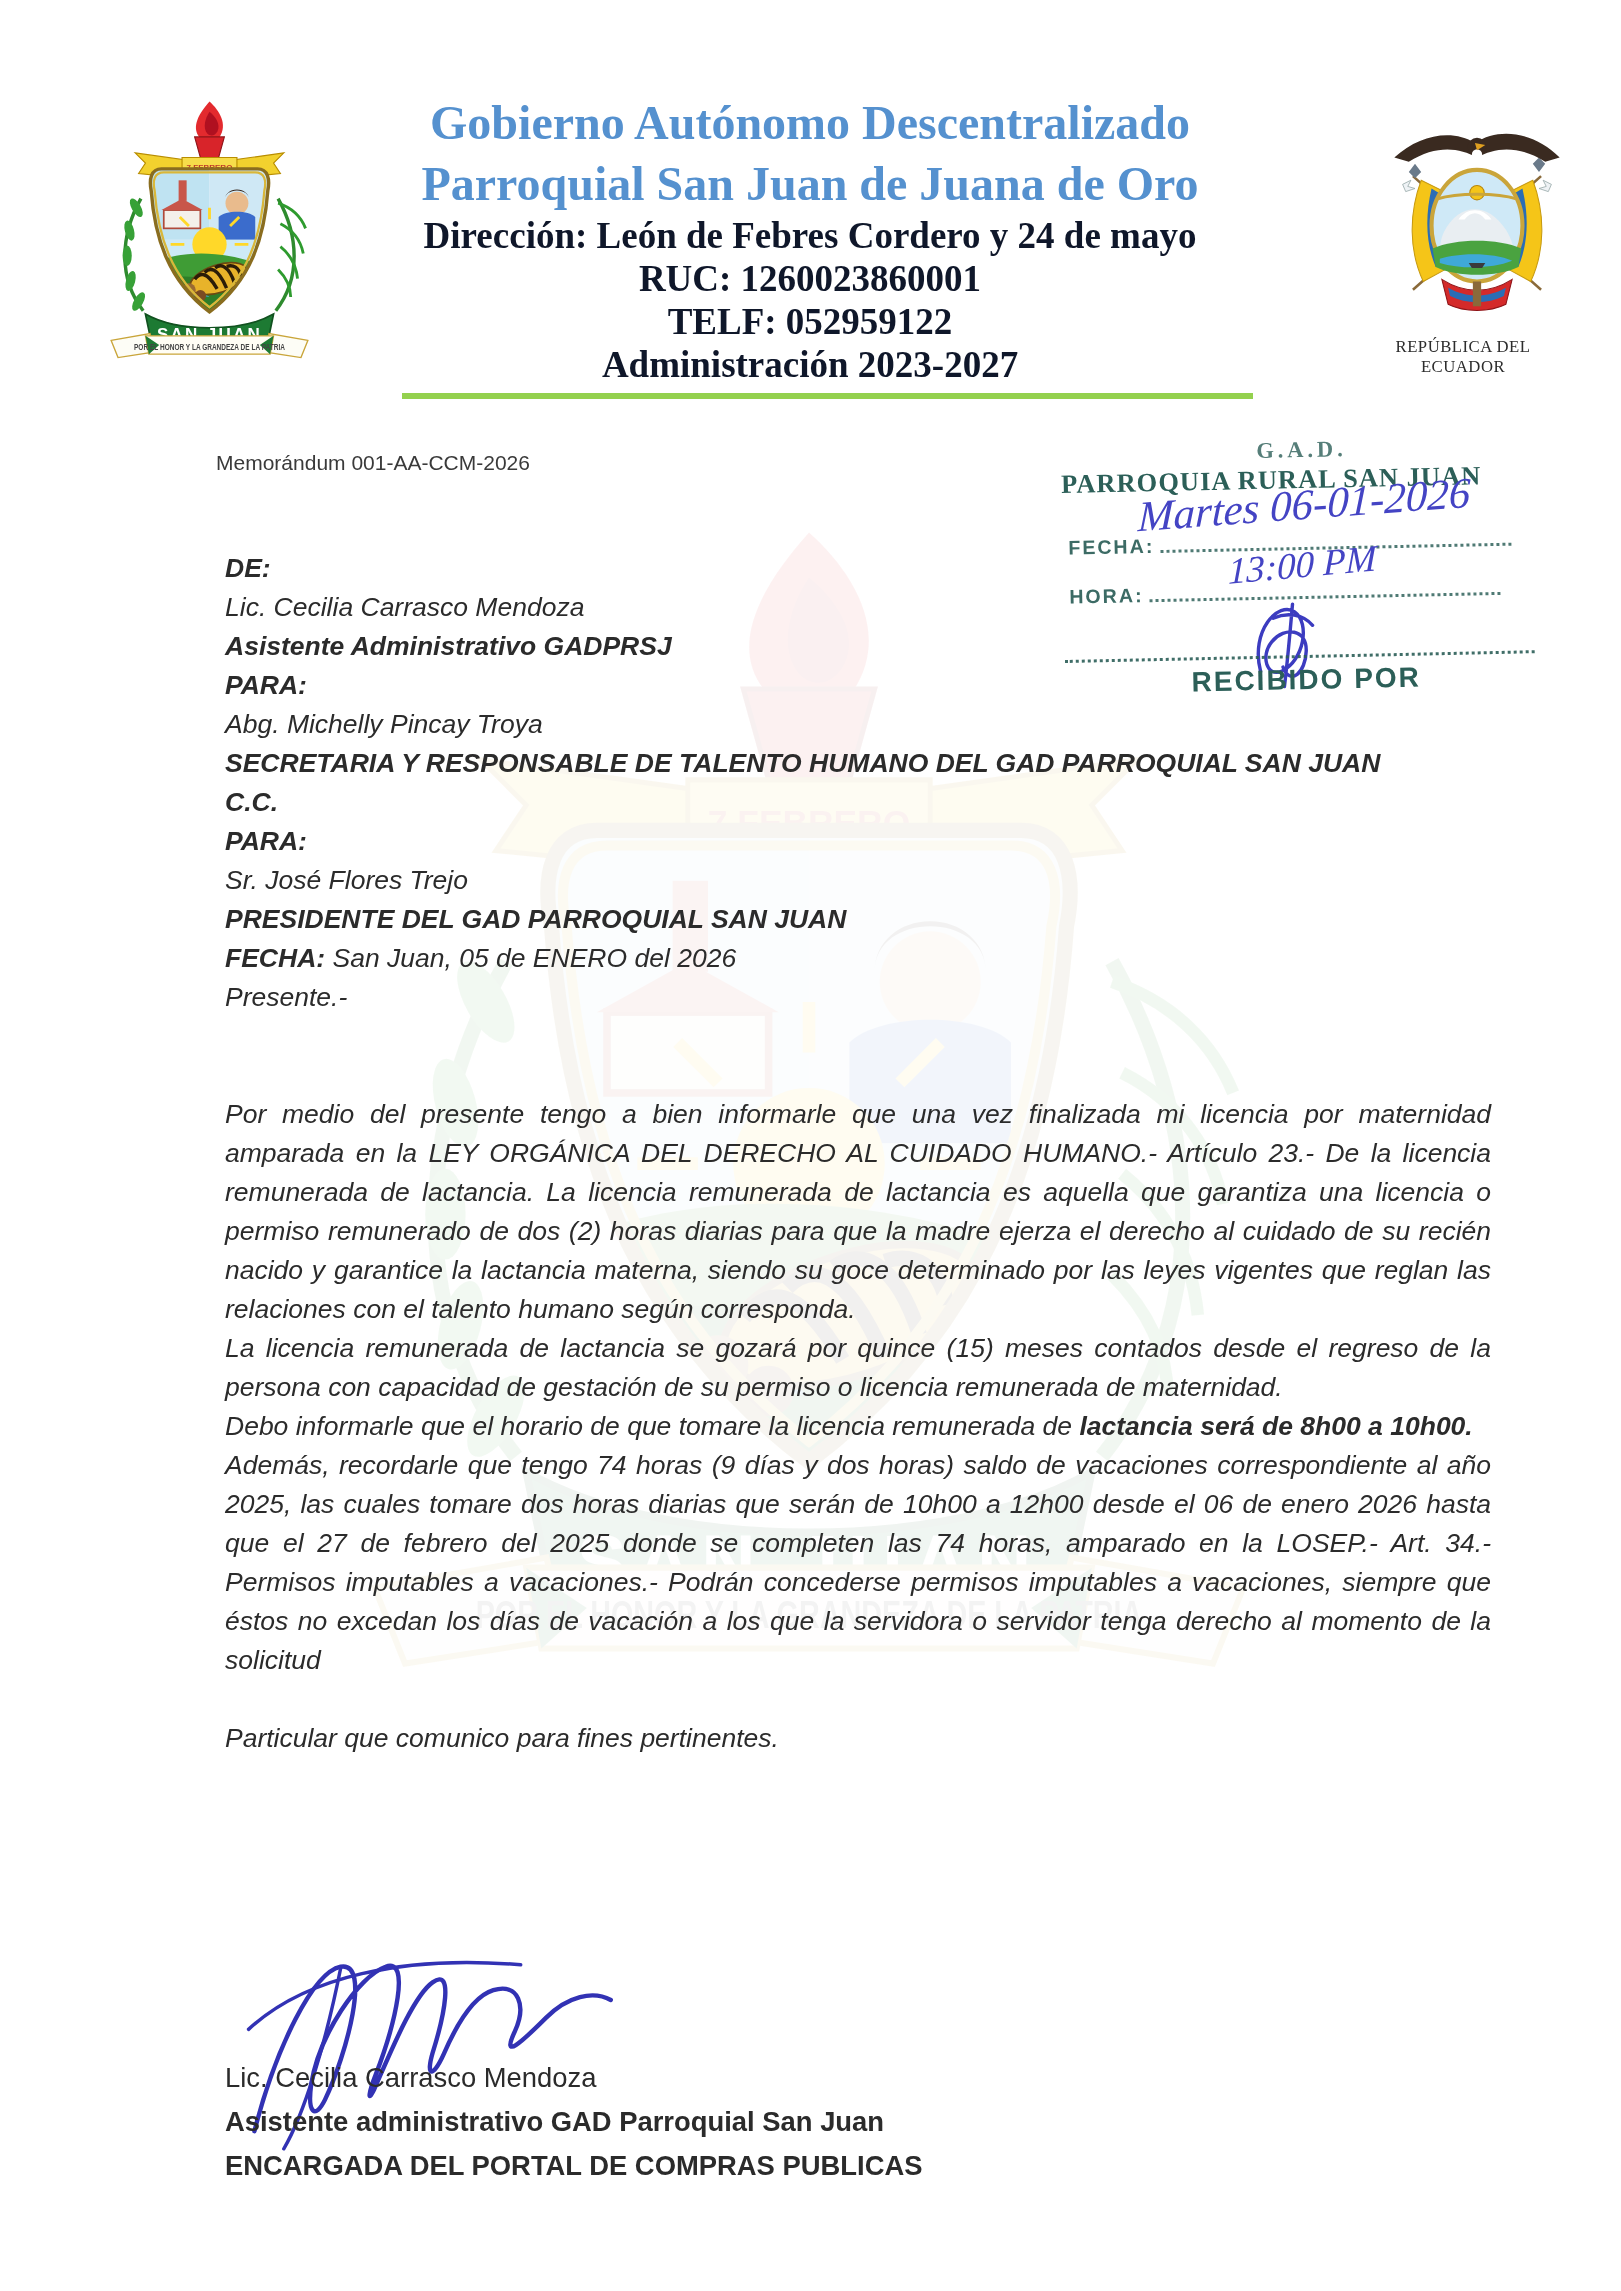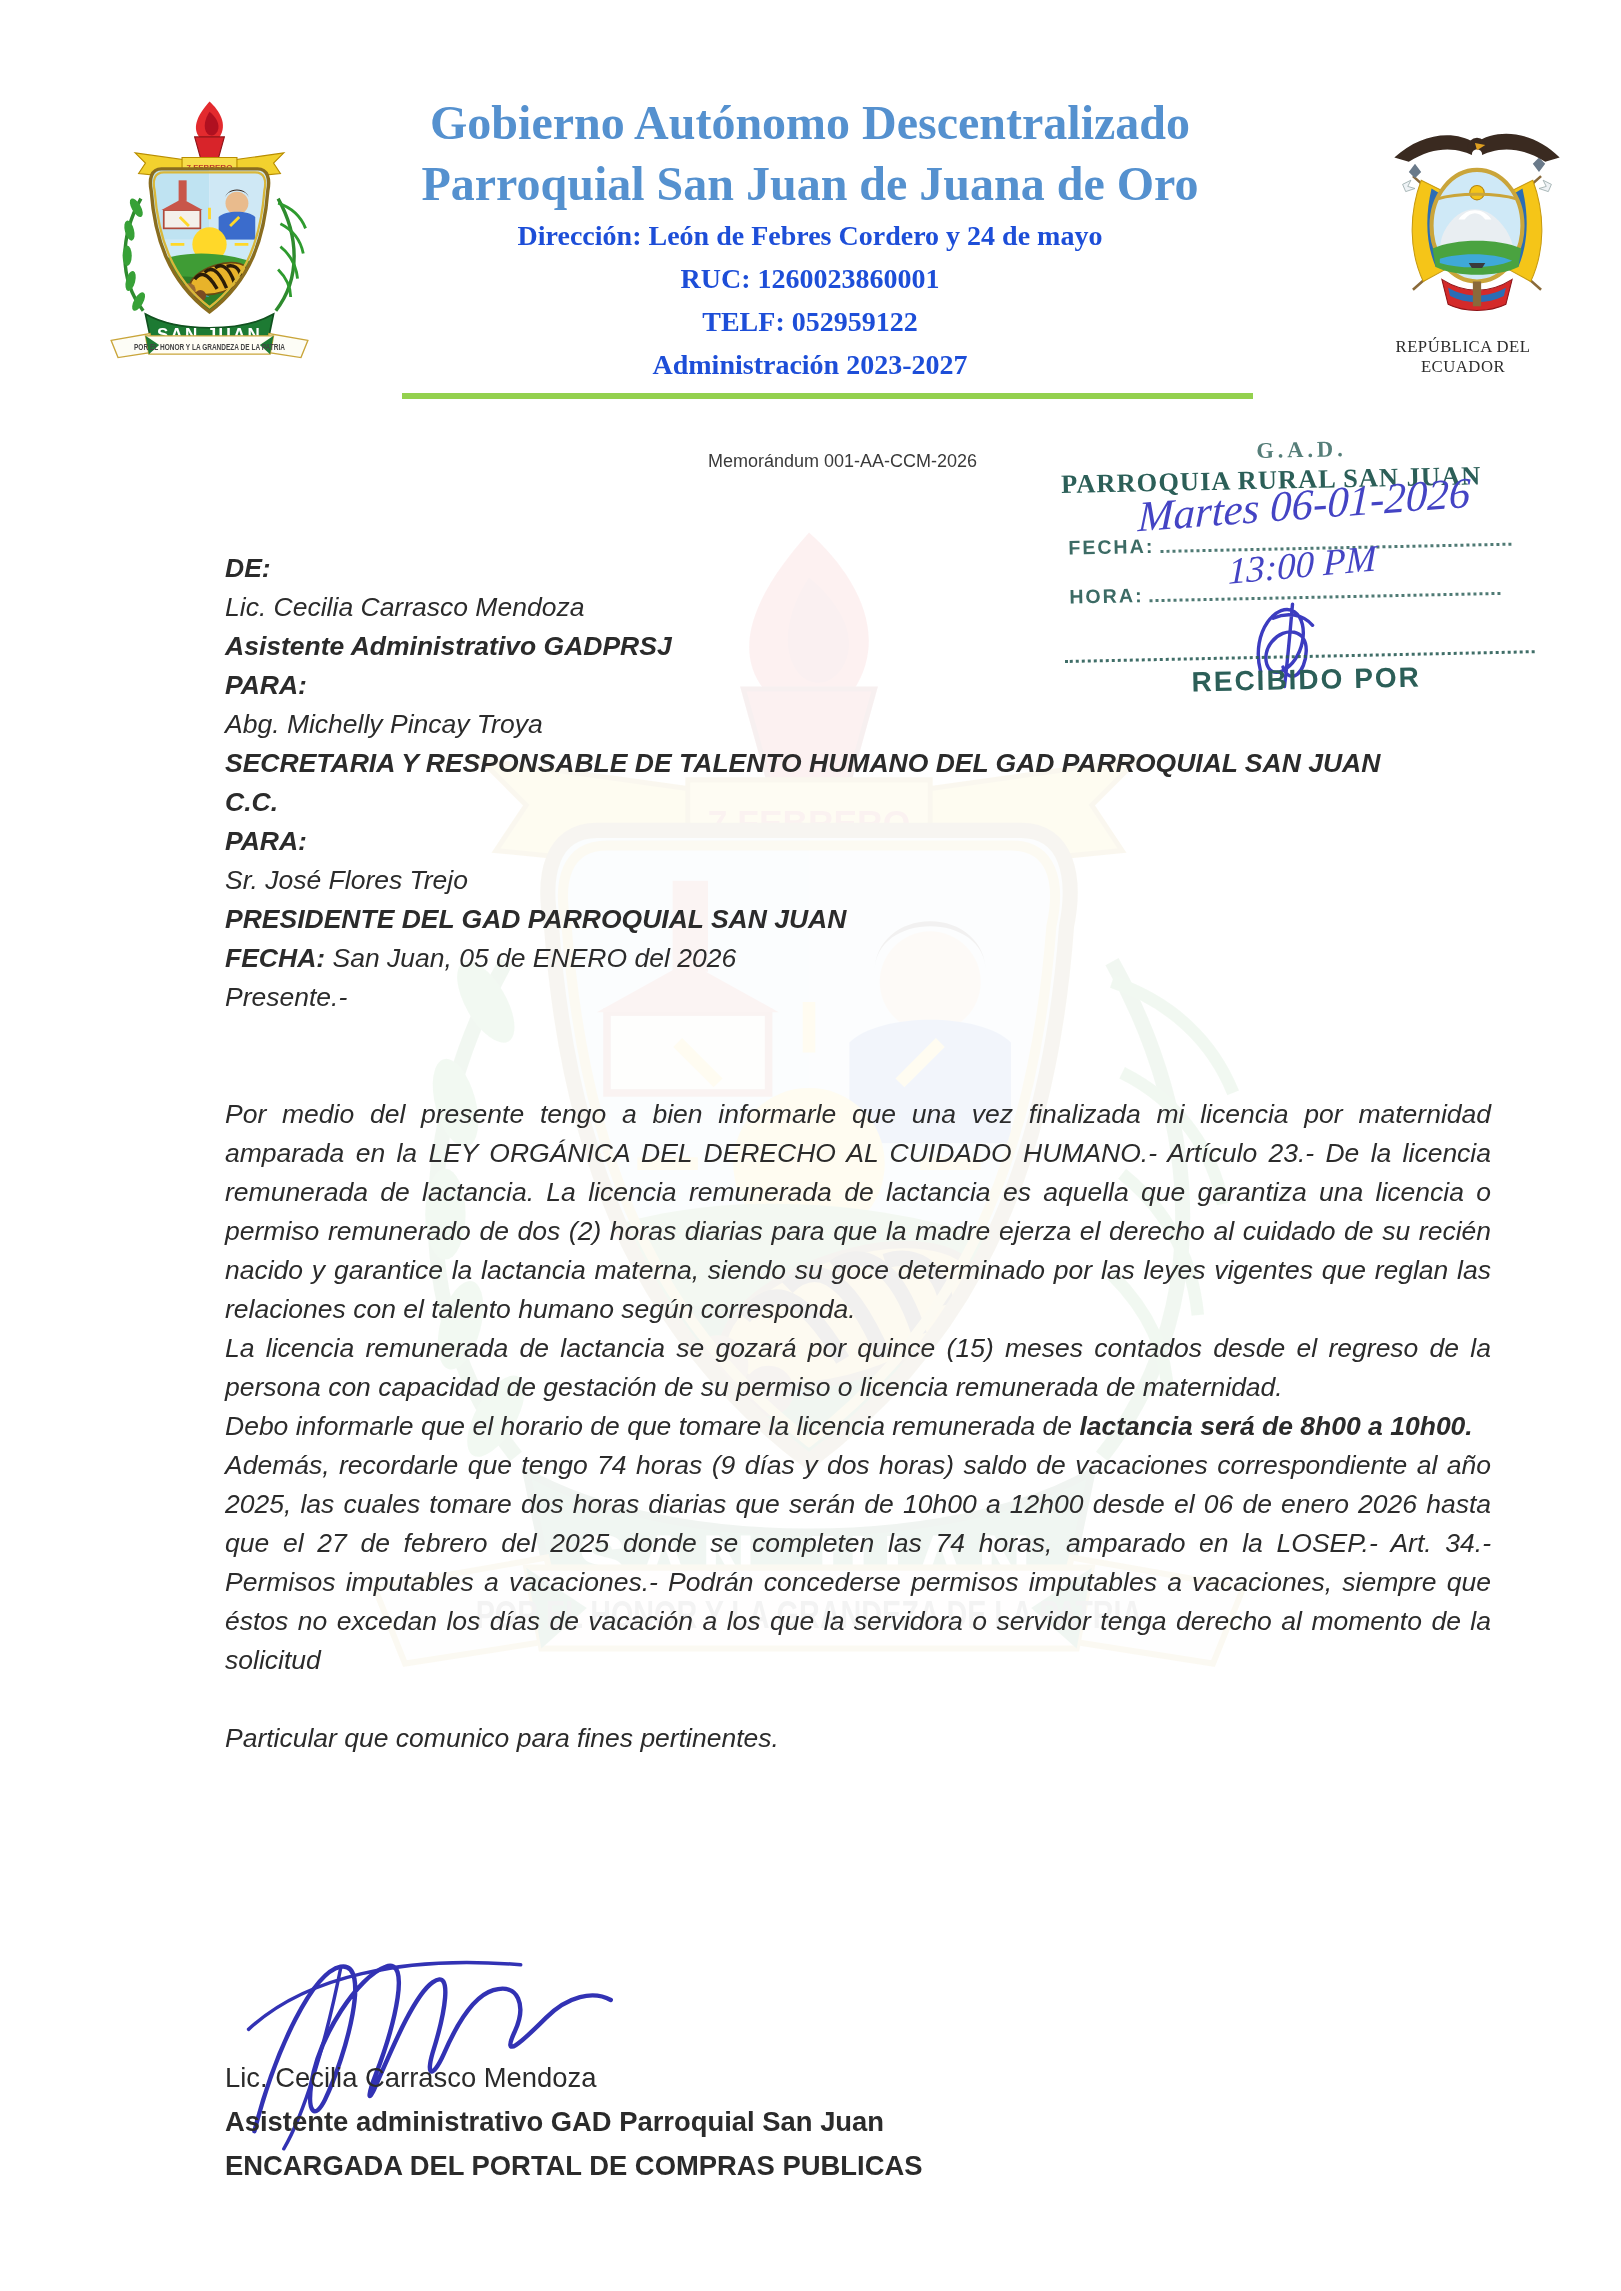--- a/index.html
+++ b/index.html
@@ -8,28 +8,28 @@
 
   
   .crest-left{position:absolute;left:86px;top:98px;width:247px;height:263px;}
   .crest-right{position:absolute;left:1384px;top:106px;width:186px;height:227px;}
   .ecuador-caption{position:absolute;left:1355px;top:337px;width:216px;text-align:center;
     font-family:"Liberation Serif","DejaVu Serif",serif;font-size:16.7px;color:#2d2d2d;letter-spacing:0.5px;}
   .header-center{position:absolute;left:361px;top:92px;width:898px;text-align:center;
     font-family:"Liberation Serif","DejaVu Serif",serif;font-weight:bold;}
   .ht1{font-size:48px;line-height:61px;color:#5591cf;}
   .ht2{font-size:48px;line-height:61px;color:#5591cf;}
-  .hsub{font-size:28px;line-height:43px;color:#1d4ed8;}
+  .hsub{font-size:37px;line-height:43px;color:#0f172a;}
   .divider{position:absolute;left:402px;top:393px;width:851px;height:5.9px;background:#94d14e;}
 
   
   .watermark{position:absolute;left:304px;top:412px;width:1010px;height:1372px;opacity:.06;pointer-events:none;}
 
   
-  .memo-number{position:absolute;left:225px;top:451px;width:1235px;text-align:center;font-size:18px;color:#3a3a3a;}
+  .memo-number{position:absolute;left:216px;top:451px;width:1235px;font-size:21px;color:#3a3a3a;}
 
   
   .stamp{position:absolute;left:1063px;top:437px;width:482px;height:274px;color:#2c5f58;transform:rotate(-1.2deg);}
   .stamp .gad{position:absolute;left:0;top:0;width:100%;text-align:center;font-family:"Liberation Serif","DejaVu Serif",serif;
     font-weight:bold;font-size:22.5px;letter-spacing:3.9px;opacity:.8;}
   .stamp .org{position:absolute;left:0;top:26.5px;width:100%;white-space:nowrap;font-family:"Liberation Serif","DejaVu Serif",serif;
     font-weight:bold;font-size:26.5px;letter-spacing:1px;}
   .stamp .row{position:absolute;left:5.9px;font-size:19.6px;font-weight:bold;letter-spacing:2px;opacity:.92;}
   .stamp .row .dots{display:inline-block;width:351px;border-bottom:3.9px dotted #2c5f58;height:15.7px;margin-left:5.9px;opacity:.9;}
   .stamp .fecha-row{top:94px;}

